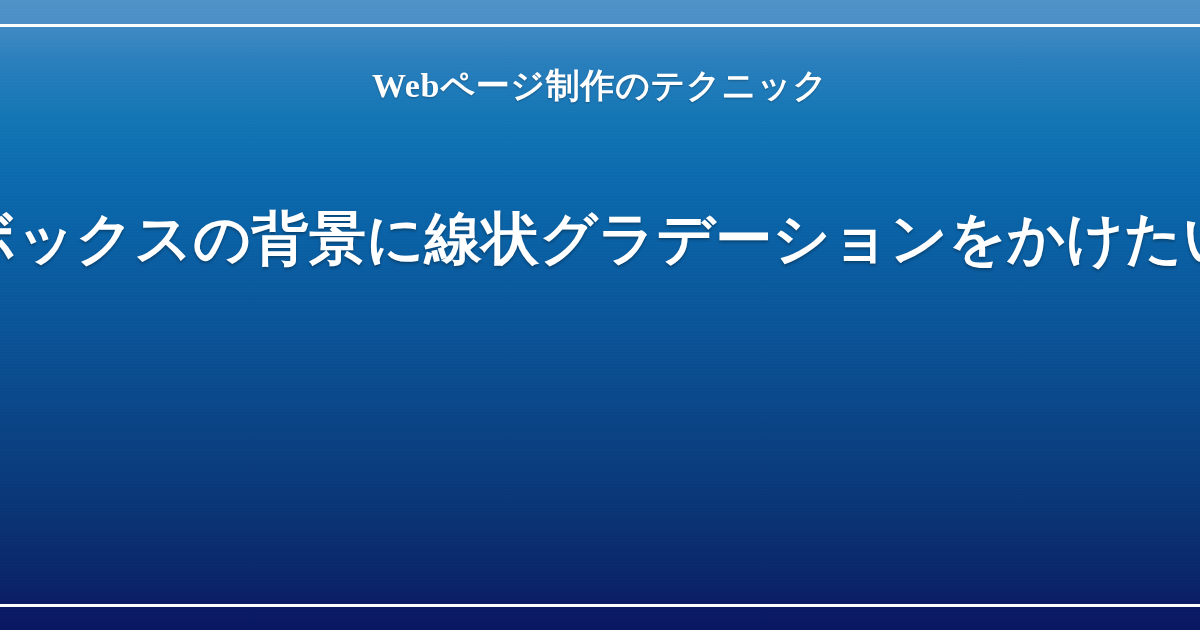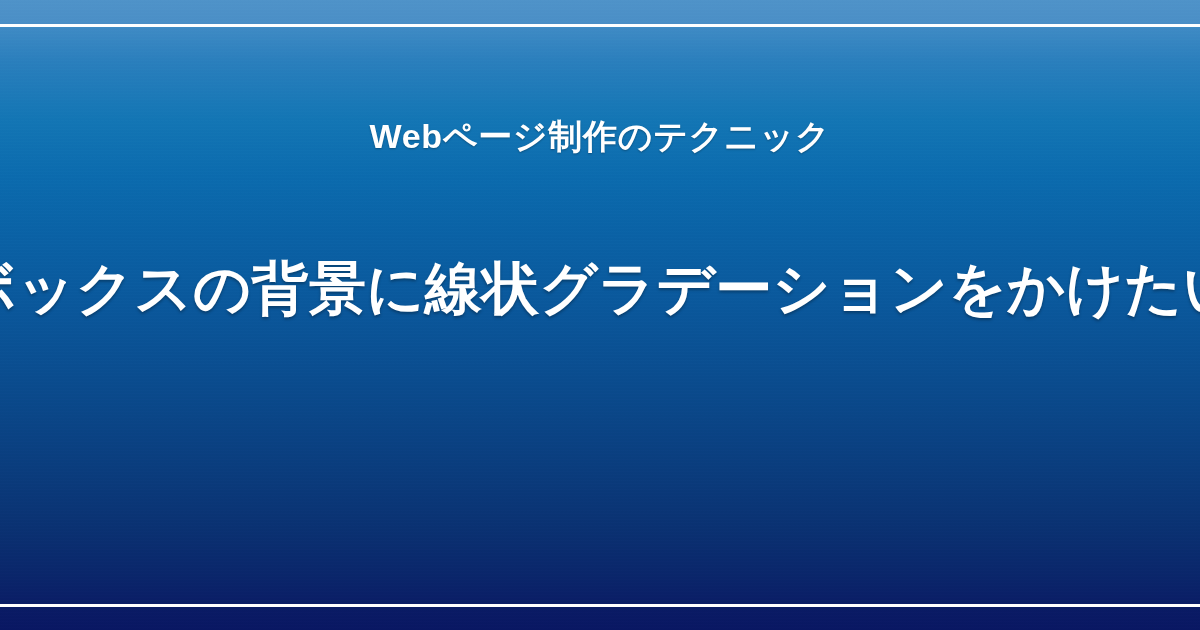--- a/index.html
+++ b/index.html
@@ -90,29 +90,30 @@
     width: 100%;
     height: 100%;
     display: flex;
     flex-direction: column;
     align-items: center;
     justify-content: flex-start;
     box-sizing: border-box;
   }
 
   .subtitle {
-    margin-top: 116px;
+    margin-top: 66px;
     font-size: 34px;
     font-weight: bold;
     color: #ffffff;
     letter-spacing: 0.02em;
     line-height: 1.2;
     text-align: center;
     white-space: nowrap;
     text-shadow: 0 1px 2px rgba(0,0,0,0.28);
+    font-family: Liberation Serif, serif;
   }
 
   .title {
     margin-top: 96px;
     font-size: 57px;
     font-weight: bold;
     color: #ffffff;
     letter-spacing: 0.005em;
     line-height: 1.25;
     text-align: center;

